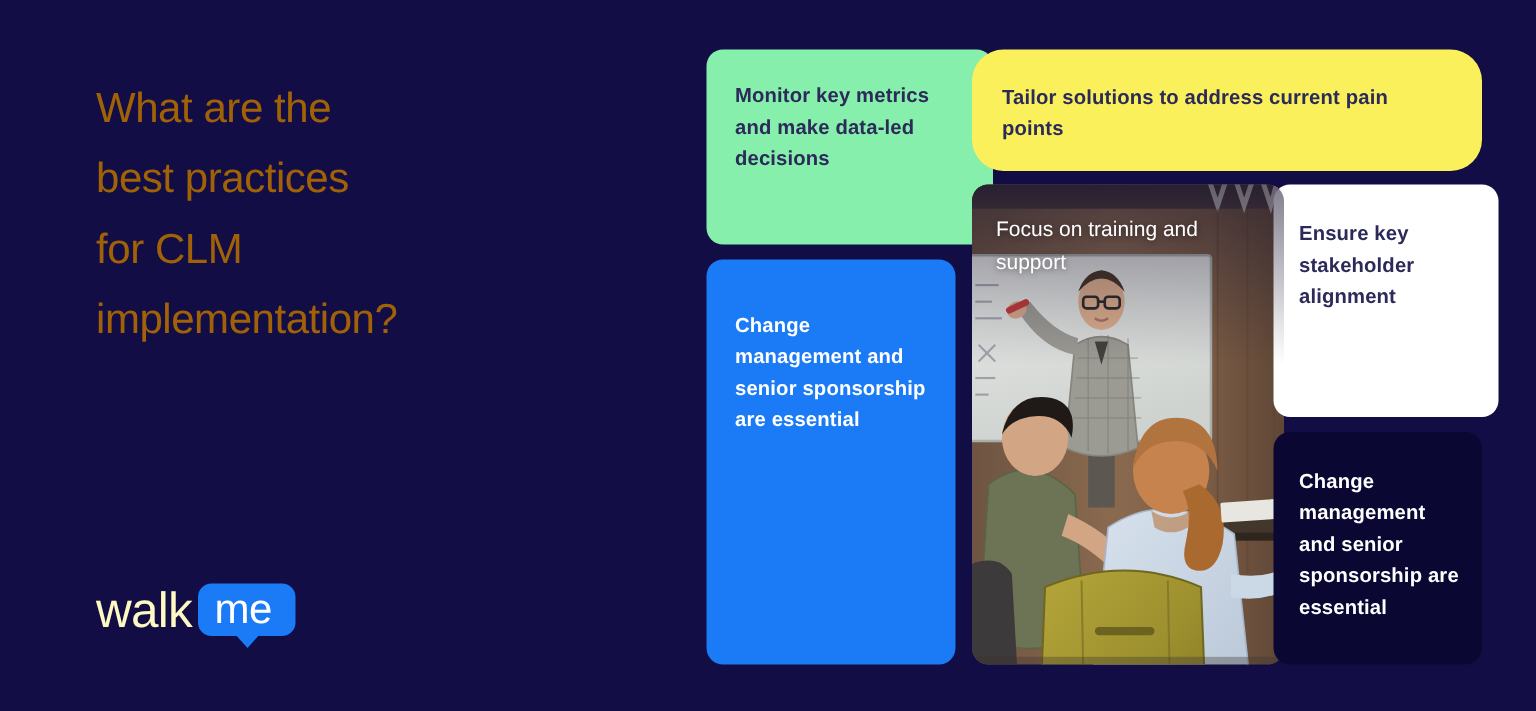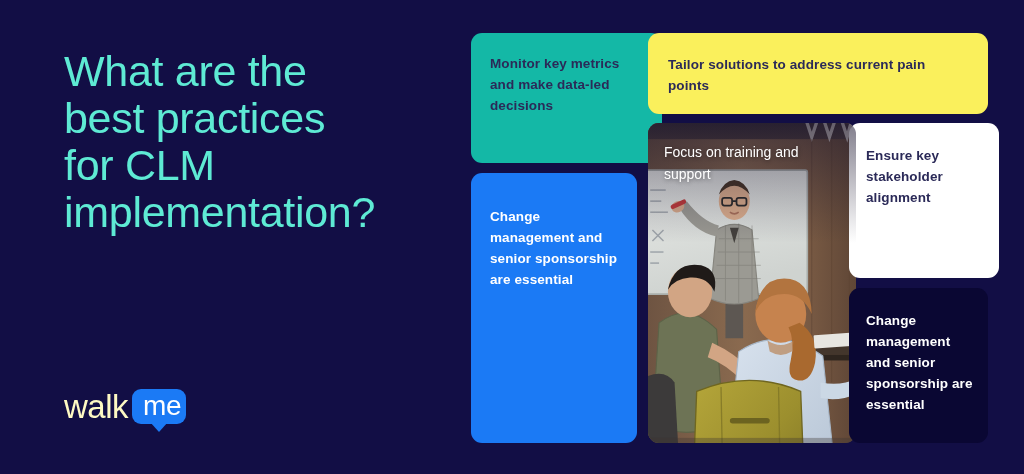--- a/index.html
+++ b/index.html
@@ -29,22 +29,22 @@
     position: absolute;
     left: 0; top: 0;
     width: 460px; height: 474px;
   }
 
   .headline {
     position: absolute;
     left: 64px;
     top: 48px;
     width: 370px;
-    color: #5eead4;
-    font-size: 43px;
+    color: #a16207;
+    font-size: 28px;
     line-height: 47px;
     font-weight: 400;
     letter-spacing: -0.3px;
     white-space: pre-line;
   }
 
   
   .logo {
     position: absolute;
     left: 64px;
@@ -58,21 +58,21 @@
     font-size: 33px;
     line-height: 33px;
     font-weight: 400;
     letter-spacing: -0.5px;
   }
   .logo-bubble {
     position: relative;
     margin-left: 4px;
     background: #1B7AF5;
     border-radius: 9px;
-    padding: 3px 5px 4px 11px;
+    padding: 3px 16px 4px 11px;
     display: flex;
     align-items: center;
     justify-content: center;
   }
   .logo-bubble::after {
     content: "";
     position: absolute;
     bottom: -8px;
     left: 50%;
     transform: translateX(-50%);
@@ -102,34 +102,35 @@
     font-size: 13.5px;
     line-height: 21px;
     font-weight: 700;
     letter-spacing: 0.1px;
   }
 
   
   .card-monitor {
     left: 471px; top: 33px;
     width: 191px; height: 130px;
-    background: #14b8a6;
+    background: #86efac;
   }
   .card-monitor .card-text {
     position: absolute;
     left: 19px; top: 20px;
     width: 130px;
     color: #2B2A58;
   }
 
   
   .card-tailor {
     left: 648px; top: 33px;
     width: 340px; height: 81px;
     background: #FAF05C;
+    border-radius: 21px;
   }
   .card-tailor .card-text {
     position: absolute;
     left: 20px; top: 21px;
     width: 290px;
     color: #2B2A58;
   }
 
   
   .card-change-blue {

